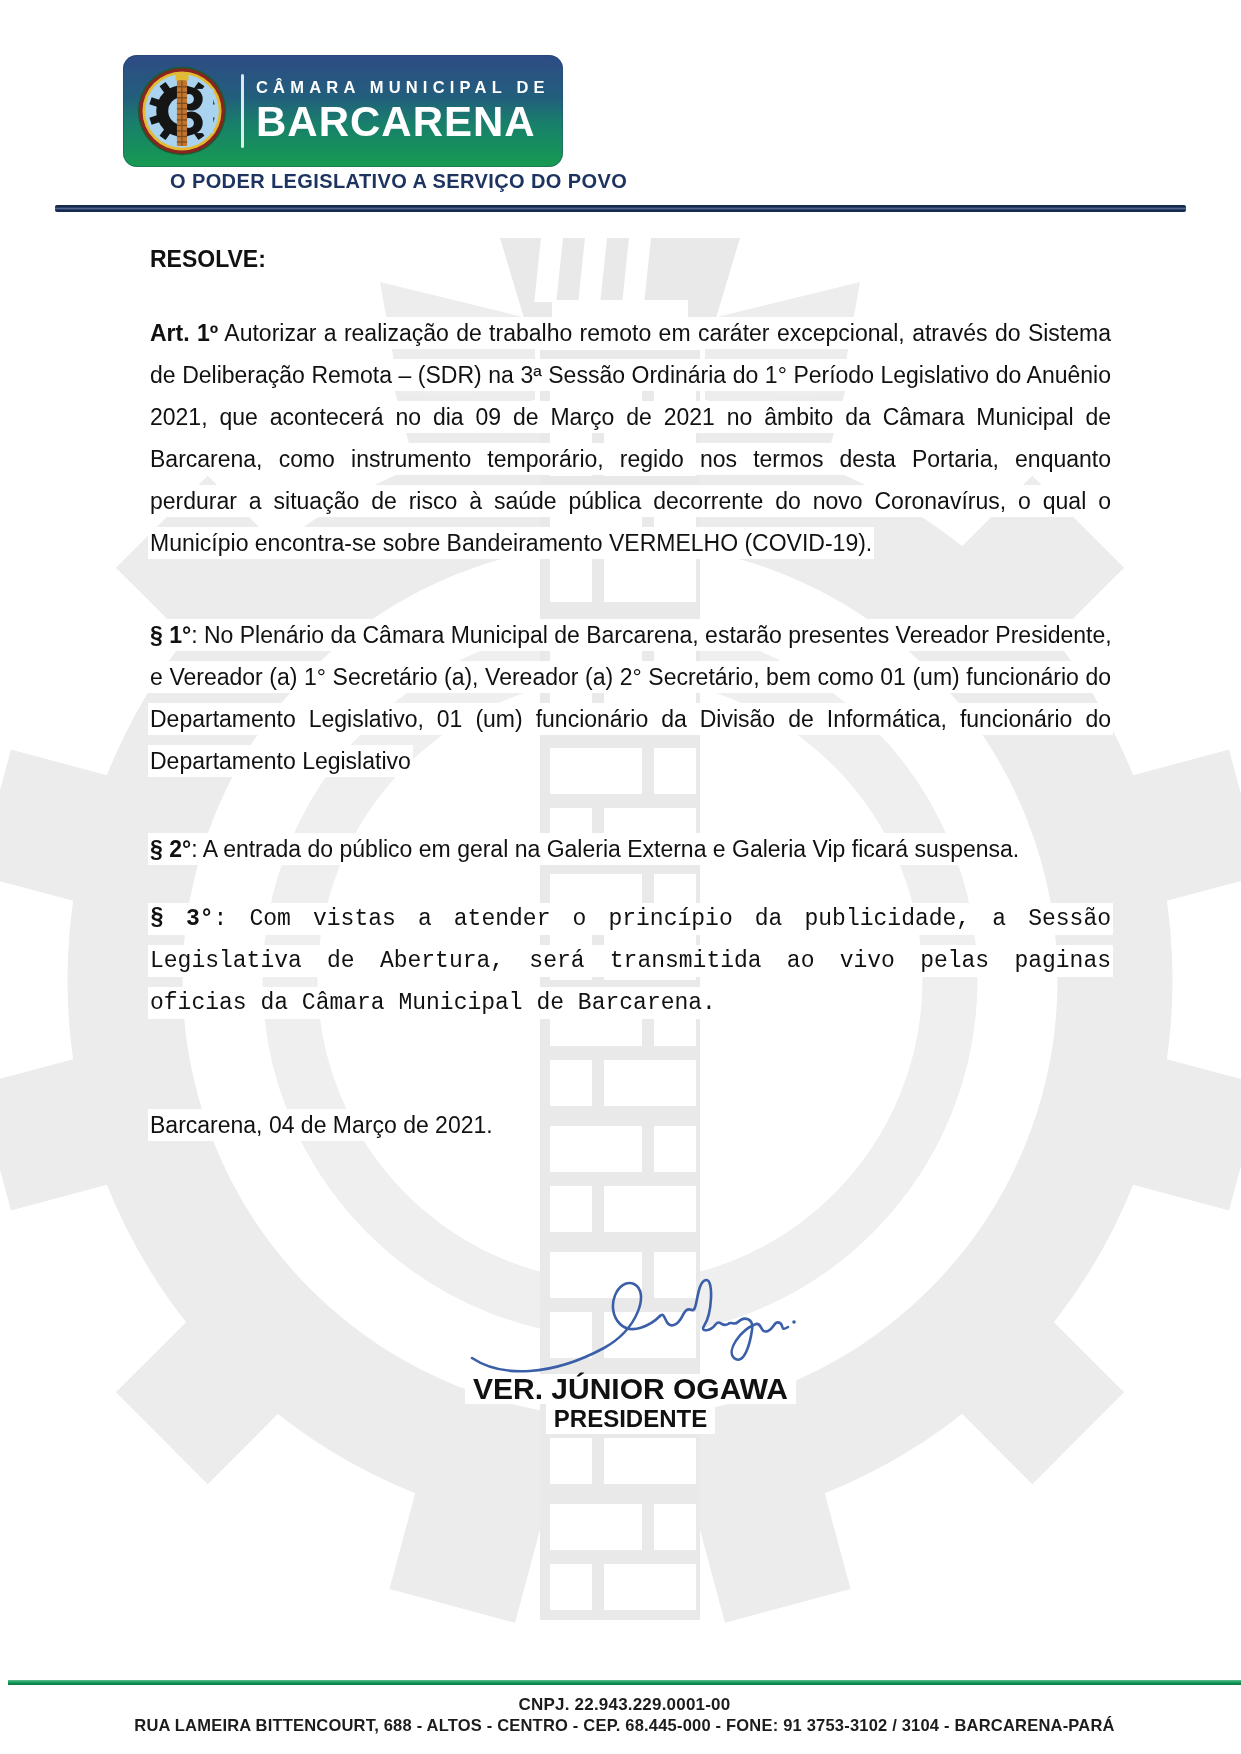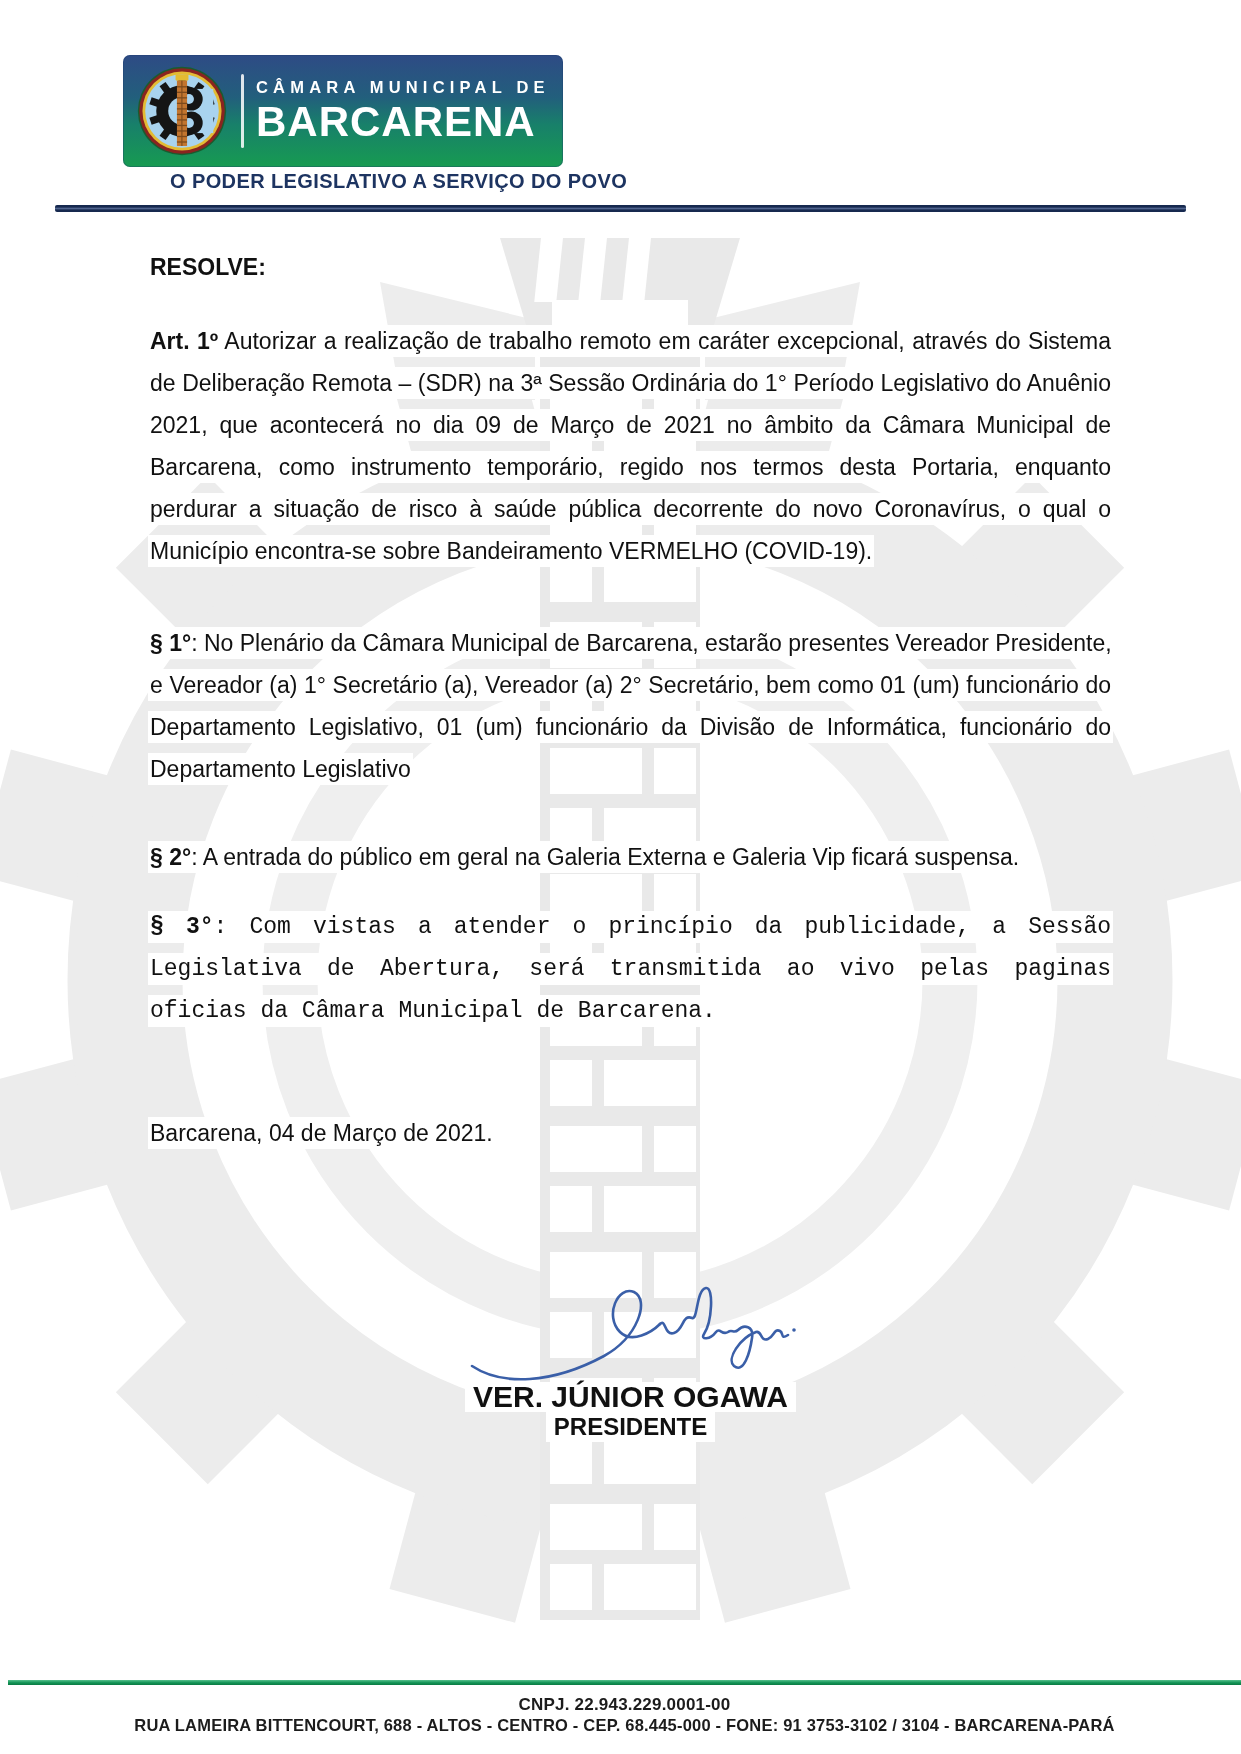--- a/index.html
+++ b/index.html
@@ -11,42 +11,42 @@
     overflow:hidden;
     font-family:"Liberation Sans","DejaVu Sans",sans-serif;
     color:#111;
   }
   
   .watermark{position:absolute;inset:0;z-index:0;}
   
   .header{position:relative;z-index:2;}
   .logo-box{
     position:absolute;left:123px;top:55px;
-    width:440px;height:112px;border-radius:7px;
+    width:440px;height:112px;border-radius:14px;
     background:linear-gradient(180deg,#2e4b85 0%,#225f7c 38%,#18806a 62%,#179b51 100%);
     box-shadow:0 0 0 1px rgba(30,60,110,.35) inset;
     display:flex;align-items:center;
   }
   .emblem{margin-left:13px;flex:0 0 auto;}
   .logo-divider{width:3px;height:74px;background:rgba(255,255,255,.85);margin:0 12px 0 13px;border-radius:2px;}
   .logo-text{display:flex;flex-direction:column;line-height:1;}
   .logo-line1{color:#fff;font-size:16.5px;font-weight:700;letter-spacing:5.2px;margin-bottom:6px;white-space:nowrap;}
   .logo-line2{color:#fff;font-size:42px;font-weight:800;letter-spacing:1px;white-space:nowrap;}
   .tagline{
     position:absolute;left:170px;top:170px;
     font-size:20px;font-weight:700;color:#1d3461;letter-spacing:.4px;white-space:nowrap;
   }
   .top-rule{
     position:absolute;left:55px;top:205px;width:1131px;height:7px;
     background:linear-gradient(180deg,#16294f 0%,#16294f 28%,#51658f 50%,#16294f 72%,#16294f 100%);
     border-radius:2px;
   }
   
   .doc-body{
-    position:absolute;left:148px;top:212px;width:965px;z-index:1;
+    position:absolute;left:148px;top:204px;width:965px;z-index:1;
     font-size:23px;line-height:42px;
   }
   .resolve{margin:34px 0 0 0;font-weight:700;}
   .para{margin:0;text-align:justify;}
   .p-art{margin-top:32px;}
   .p-s1{margin-top:50px;}
   .p-s2{margin-top:46px;}
   .p-s3{margin-top:28px;font-family:Liberation Mono, monospace;}
   .hl{
     background:#fff;

